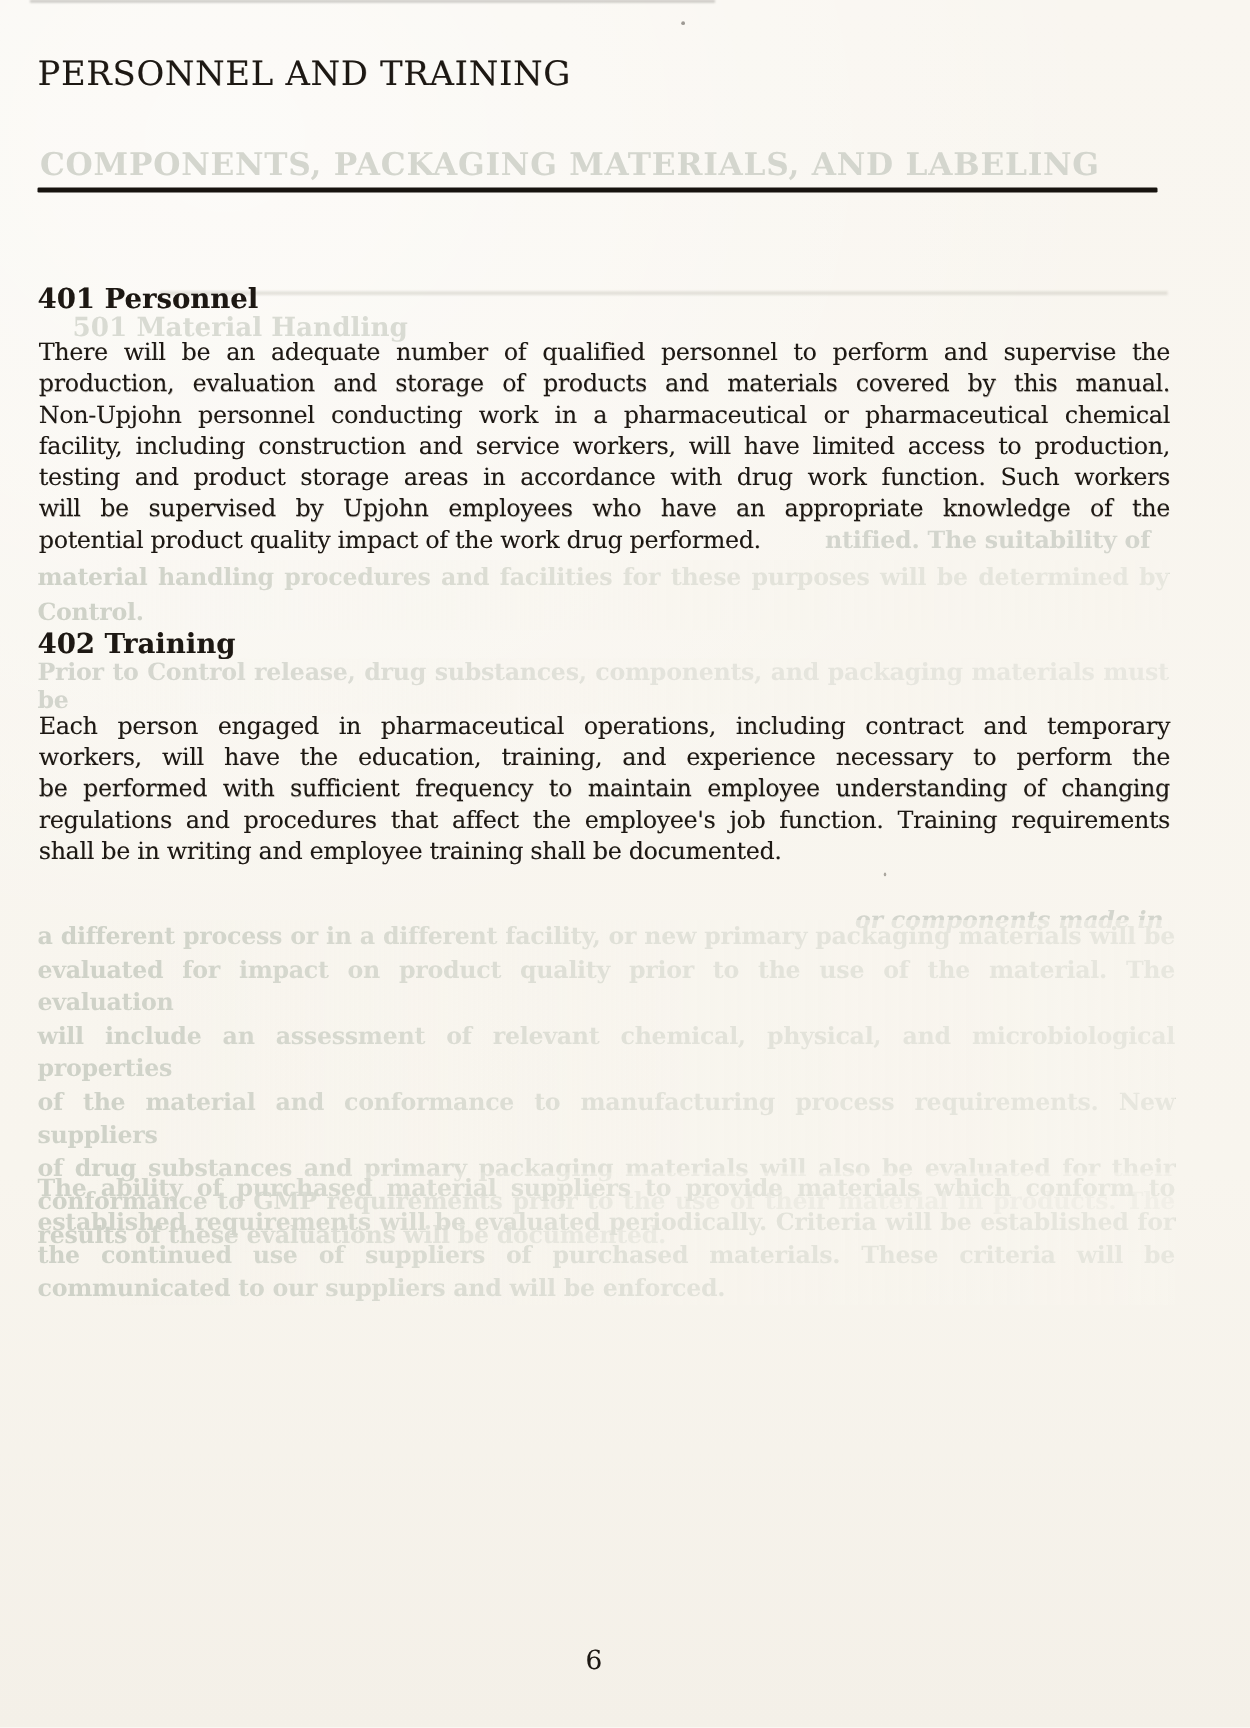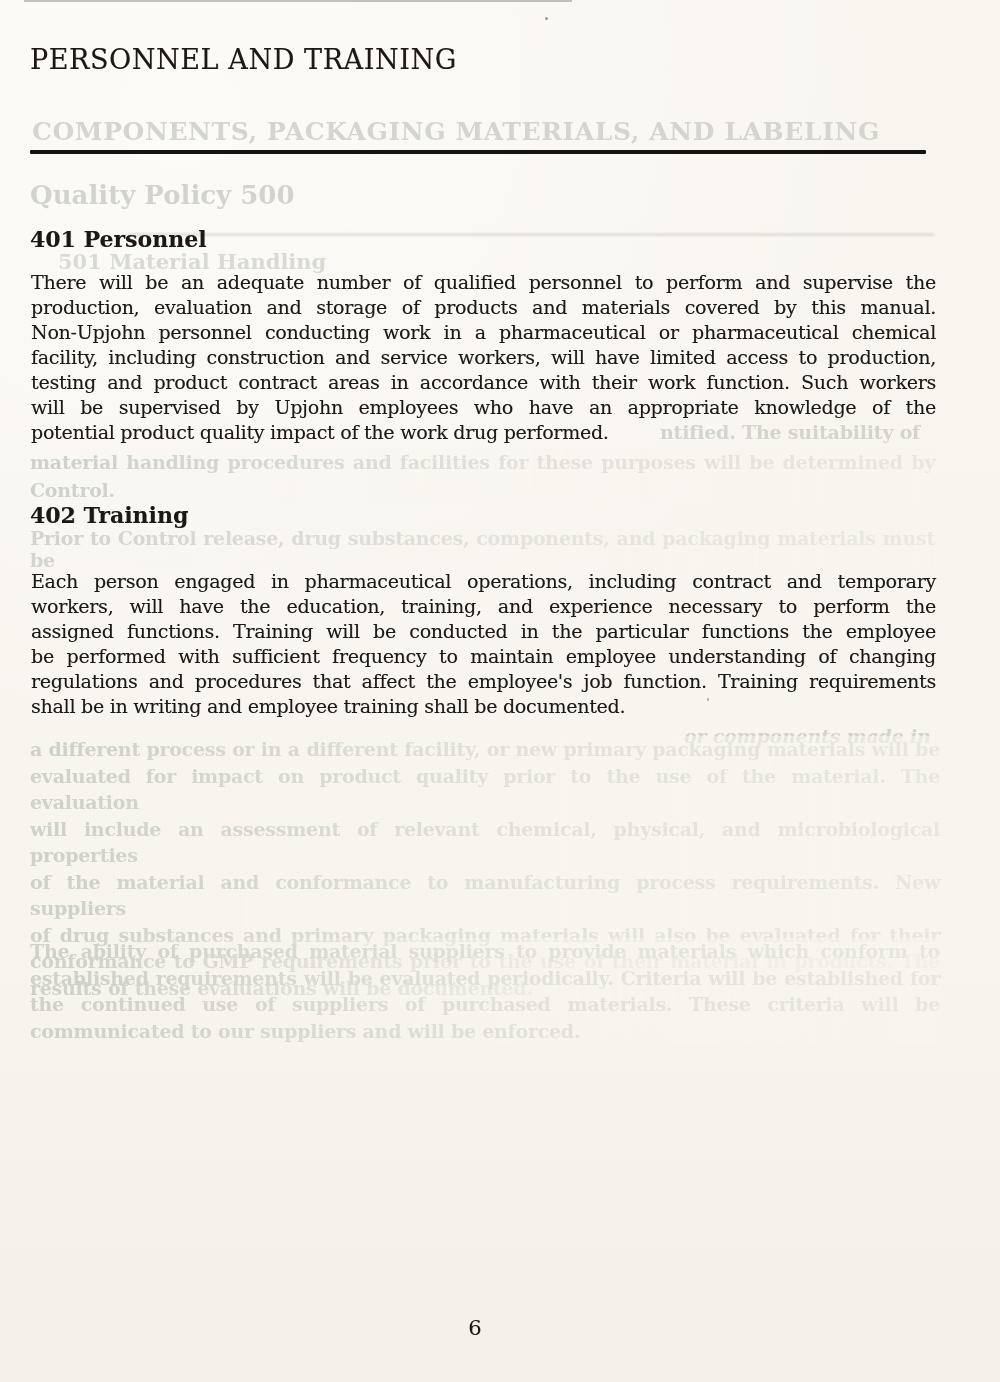--- a/index.html
+++ b/index.html
@@ -54,21 +54,20 @@
   .topsmudge { top:0; left:24px; width:548px; height:2px; background:rgba(70,65,58,0.3); filter:blur(0.7px); }
   .speck1 { top:17px; left:545px; width:3px; height:3px; border-radius:50%; background:rgba(80,75,70,0.55); }
   .speck2 { top:698px; left:707px; width:2px; height:3px; border-radius:50%; background:rgba(95,90,82,0.5); }
 </style>
 </head>
 <body>
 
 <div class="sheet">
 
   <div class="abs ghost gh-heading">COMPONENTS, PACKAGING MATERIALS, AND LABELING</div>
-  <div class="abs ghost gh-subtitle">Quality Policy 500</div>
   <div class="abs gh-rule2"></div>
   <div class="abs ghost gh-501">501 Material Handling</div>
   <div class="abs ghost frag frag-suit">ntified. The suitability of</div>
   <div class="abs ghost ghost-para after401">
       <div class="gline">material handling procedures and facilities for these purposes will be determined by</div>
       <div class="gline">Control.</div>
     </div>
   <div class="abs ghost gh-prior">Prior to Control release, drug substances, components, and packaging materials must be</div>
   <div class="abs ghost frag frag-comp">or components made in</div>
   <div class="abs ghost ghost-para para-a">
@@ -89,30 +88,29 @@
 
   <h1 class="abs ink title">PERSONNEL AND TRAINING</h1>
   <div class="abs rule"></div>
 
   <h3 class="abs ink sec sec-401">401 Personnel</h3>
   <div class="abs ink para para-401">
       <div class="line">There will be an adequate number of qualified personnel to perform and supervise the</div>
       <div class="line">production, evaluation and storage of products and materials covered by this manual.</div>
       <div class="line">Non-Upjohn personnel conducting work in a pharmaceutical or pharmaceutical chemical</div>
       <div class="line">facility, including construction and service workers, will have limited access to production,</div>
-      <div class="line">testing and product contract areas in accordance with their work function. Such workers</div>
+      <div class="line">testing and product storage areas in accordance with drug work function. Such workers</div>
       <div class="line">will be supervised by Upjohn employees who have an appropriate knowledge of the</div>
       <div class="line">potential product quality impact of the work drug performed.</div>
     </div>
 
   <h3 class="abs ink sec sec-402">402 Training</h3>
   <div class="abs ink para para-402">
       <div class="line">Each person engaged in pharmaceutical operations, including contract and temporary</div>
       <div class="line">workers, will have the education, training, and experience necessary to perform the</div>
-      <div class="line">assigned functions. Training will be conducted in the particular functions the employee</div>
       <div class="line">be performed with sufficient frequency to maintain employee understanding of changing</div>
       <div class="line">regulations and procedures that affect the employee's job function. Training requirements</div>
       <div class="line">shall be in writing and employee training shall be documented.</div>
     </div>
 
   <div class="abs ink pagenum">6</div>
 
   <div class="abs topsmudge"></div>
   <div class="abs speck1"></div>
   <div class="abs speck2"></div>

